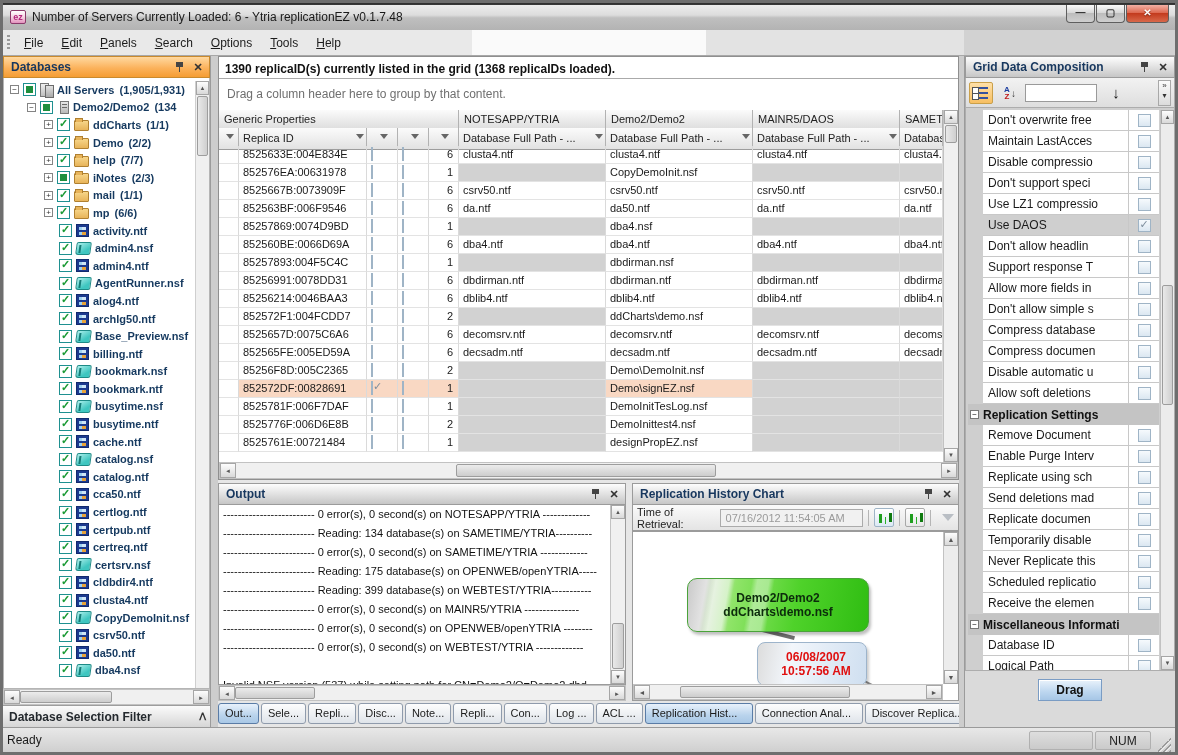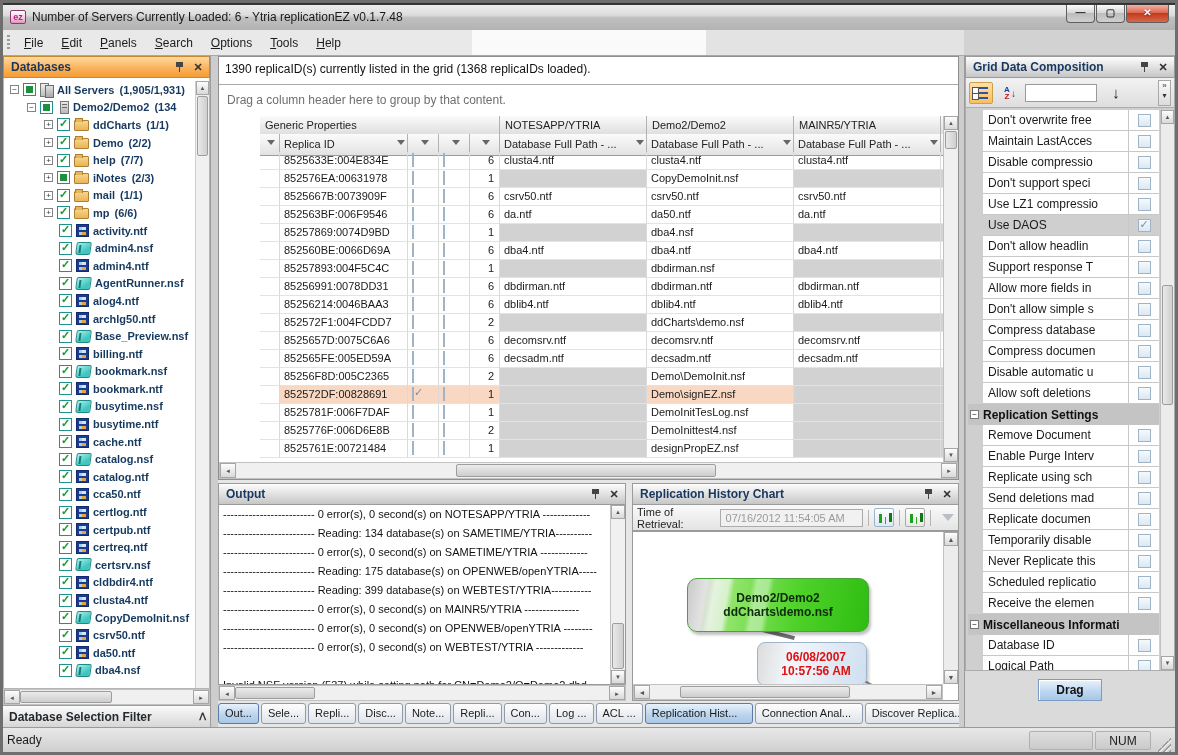--- a/index.html
+++ b/index.html
@@ -80,23 +80,23 @@
   .hsb { height:16px; background:#f0f0f0; border:1px solid #c2c2c2; display:flex; align-items:stretch; }
   .hsb .sbtn { width:16px; height:auto; line-height:14px; flex:none; }
   .hthumb { background:linear-gradient(#ececec,#cdcdcd); border:1px solid #9d9d9d; border-radius:2px; margin:1px 0; }
   .dbfilter { height:22px; background:linear-gradient(#fbfbfb,#d6d6d6); border-top:1px solid #9d9d9d;
     display:flex; align-items:center; font-size:12px; font-weight:bold; color:#24292e; padding:0 6px; }
   .chev2 { margin-left:auto; font-size:10px; color:#333; letter-spacing:-2px; }
 
   
   .center { flex:1; display:flex; flex-direction:column; min-width:0; background:#e6e6e6; }
   .grid-wrap { height:424px; background:#fff; border:1px solid #8f8f8f; display:flex; flex-direction:column; }
-  .gsummary { height:28px; font-size:12px; font-weight:normal; color:#111; padding:5px 0 0 6px; border-bottom:1px solid #aaa; }
+  .gsummary { height:22px; font-size:12px; font-weight:bold; color:#111; padding:5px 0 0 6px; border-bottom:1px solid #aaa; }
   .ghint { height:31px; font-size:12px; color:#6f6f6f; padding:8px 0 0 8px; }
-  .gridarea { flex:1; display:flex; min-height:0;padding-left:41px; }
+  .gridarea { flex:1; display:flex; min-height:0; }
   .grid { flex:1; display:grid; grid-template-columns:20px 128px 31px 31px 30px 147px 147px 147px minmax(40px,1fr);
     grid-auto-rows:18px; align-content:start; overflow:hidden; }
   .gcell { border-right:1px solid #dadada; border-bottom:1px solid #e3e3e3; font-size:11px; color:#1a1a1a;
     padding:2px 3px 0 4px; white-space:nowrap; overflow:hidden; }
   .ghead { height:19px; background:linear-gradient(#fbfbfb,#dfdfdf); border-right:1px solid #b2b2b2;
     border-bottom:1px solid #b2b2b2; font-size:11px; color:#222; padding:3px 0 0 5px; white-space:nowrap; overflow:hidden; }
   .gcol { height:22px; background:linear-gradient(#fbfbfb,#e2e2e2); border-right:1px solid #b2b2b2;
     border-bottom:1px solid #9d9d9d; font-size:11px; color:#222; padding:4px 2px 0 4px; display:flex; white-space:nowrap; overflow:hidden; }
   .flt { margin-left:auto; flex:none; font-size:8px; color:#cc1111; font-weight:bold; }
   .flt::after { content:""; display:inline-block; margin-left:1px; width:0; height:0;
@@ -509,21 +509,21 @@
 
     <div class="center">
       <div class="grid-wrap">
         <div class="gsummary">1390 replicaID(s) currently listed in the grid (1368 replicaIDs loaded).</div>
         <div class="ghint">Drag a column header here to group by that content.</div>
         <div class="gridarea">
           <div class="grid" id="grid">
               <div class="ghead" style="grid-column: 1 / 6;">Generic Properties</div>
               <div class="ghead" style="grid-column: 6;">NOTESAPP/YTRIA</div>
               <div class="ghead" style="grid-column: 7;">Demo2/Demo2</div>
-              <div class="ghead" style="grid-column: 8;">MAINR5/YTRIA</div>
+              <div class="ghead" style="grid-column: 8;">MAINR5/DAOS</div>
               <div class="ghead" style="grid-column: 9;">SAMETIME/YTRIA</div>
               <div class="gcol">
                 <span class="flt solo"></span>
               </div>
               <div class="gcol">
                 <span>Replica ID</span>
                 <span class="flt"></span>
               </div>
               <div class="gcol">
                 <span class="flt solo"></span>

